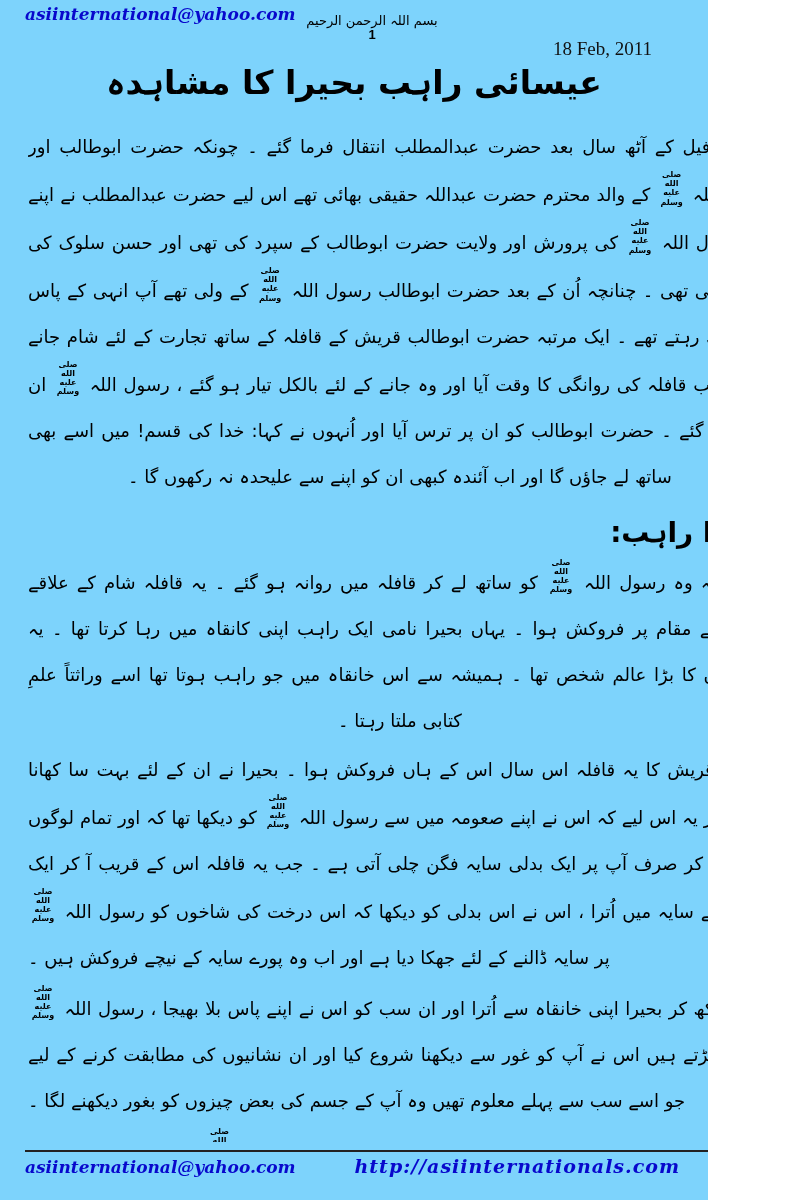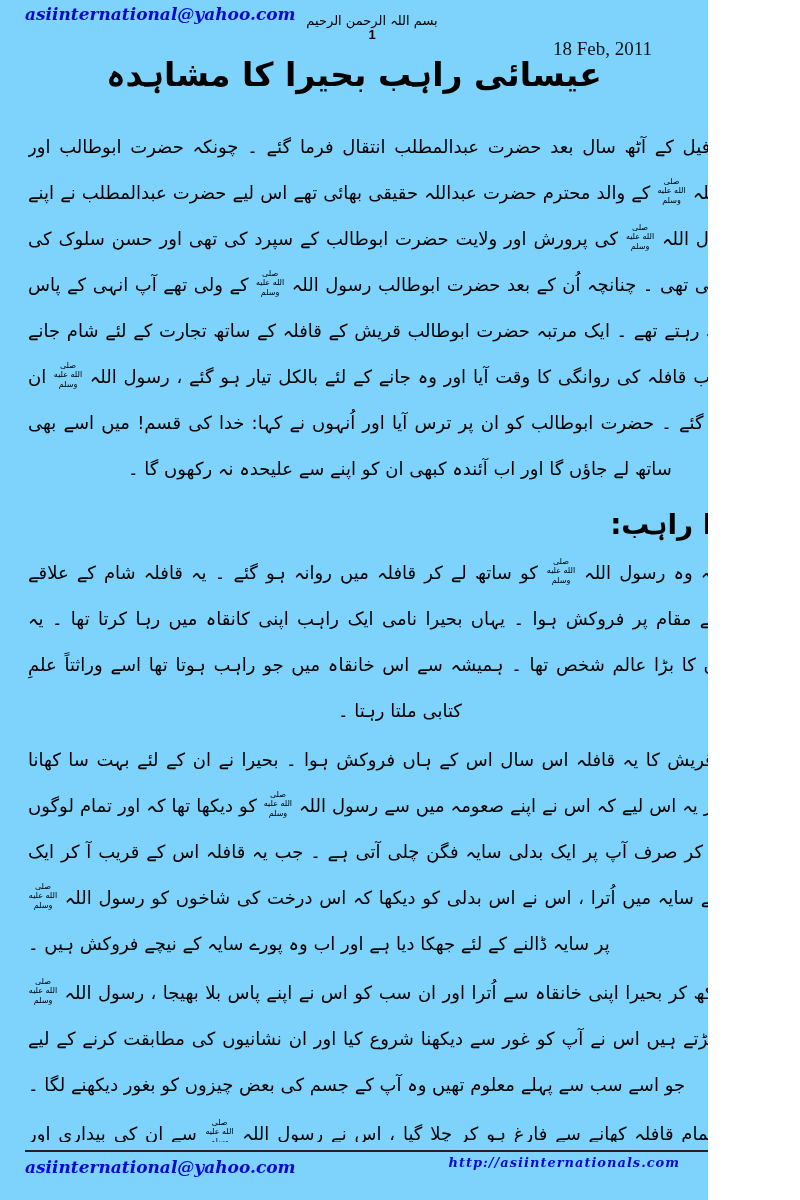--- a/index.html
+++ b/index.html
@@ -16,21 +16,21 @@
     font-size:17px; color:#0808cc; white-space:nowrap;
   }
   .bismillah-wrap { position:absolute; top:14px; left:16px; right:0; text-align:center;margin-left:20px; }
   .bismillah { font-size:13px; direction:rtl; line-height:1.1; }
   .page-number { font-family:"Liberation Sans", sans-serif; font-weight:bold; font-size:13px; line-height:1; margin-top:0; }
   .date {
     position:absolute; top:38px; right:56px;
     font-family:Liberation Serif, serif; font-size:19px; color:#111;
   }
   .doc-title {
-    position:absolute; top:52px; left:0; right:0; margin:0;
+    position:absolute; top:52px; left:0; right:0; margin:8px;
     text-align:center; direction:rtl;
     font-size:33px; font-weight:bold; line-height:1.4;
   }
 
   
   .body-text {
     position:absolute; top:124px; left:28px; width:744px; height:1018px;
     overflow:hidden; direction:rtl; unicode-bidi:embed;
     font-size:18px; line-height:46px; text-align:justify;
   }
@@ -39,39 +39,39 @@
   .last-center { text-align-last:center; }
   .last-left   { text-align-last:left; }
   .last-justify{ text-align-last:justify; }
   .section-heading {
     font-size:28px; font-weight:bold; line-height:34px;
     margin:16px 0 8px 0; text-align:right; text-align-last:right;
   }
   
   .saw {
     display:inline-block; width:30px; min-width:30px;
-    font-size:8px; line-height:1.15; font-weight:normal;
+    font-size:8px; line-height:1.15; font-weight:bold;
     text-align:center; text-align-last:center; vertical-align:-0.45em;
     white-space:normal; text-indent:0;
   }
 
   
   .footer-rule {
     position:absolute; top:1150px; left:25px; width:750px; height:0;
     border-top:2px solid #222;
   }
   .email-bottom {
     position:absolute; top:1157px; left:25px;
     font-family:"DejaVu Serif", serif; font-style:italic; font-weight:bold;
     font-size:17px; color:#0808cc; white-space:nowrap;
   }
   .site-url {
     position:absolute; top:1155px; right:28px;
     font-family:"DejaVu Serif", serif; font-style:italic; font-weight:bold;
-    font-size:13px; letter-spacing:1px; color:#0808cc; white-space:nowrap;
+    font-size:19px; letter-spacing:1px; color:#0808cc; white-space:nowrap;
   }
 </style>
 </head>
 <body>
 
 <div class="page">
 
   <div class="email-top">asiinternational@yahoo.com</div>
 
   <div class="bismillah-wrap">

